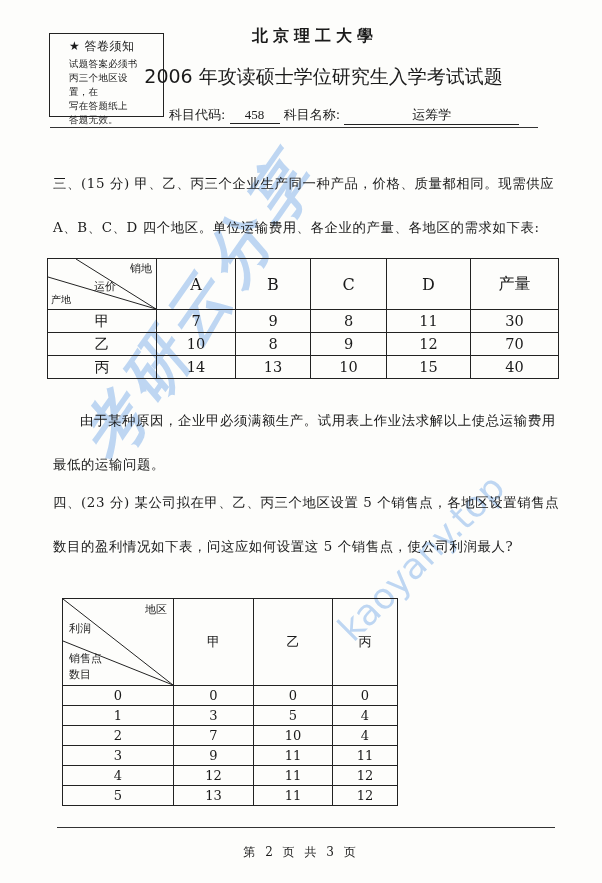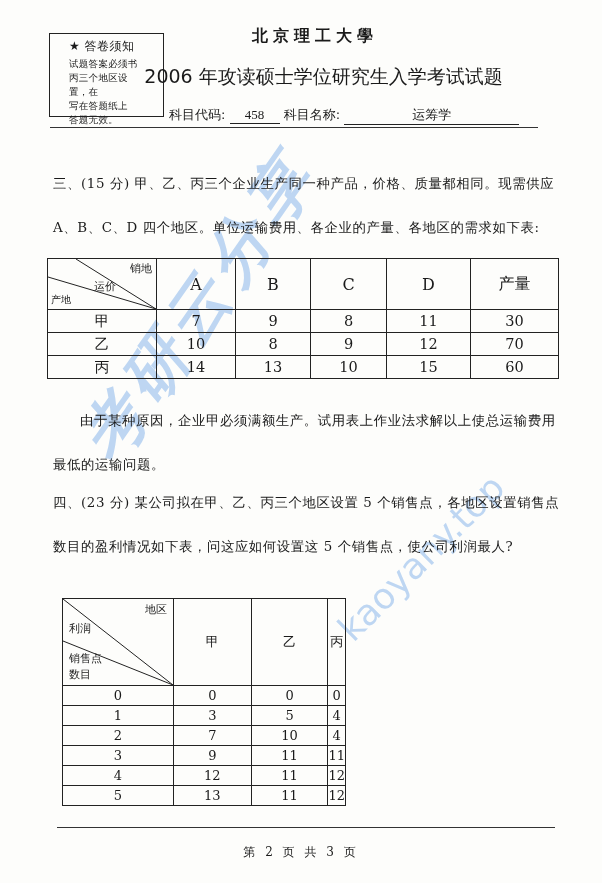--- a/index.html
+++ b/index.html
@@ -15,21 +15,21 @@
   .subj-line { left:156px; top:106px; font-size:13px; font-family:"DejaVu Sans","Liberation Sans",sans-serif; white-space:nowrap;margin-left:13px; }
   .subj-line .code { display:inline-block; width:50px; border-bottom:1px solid #222; text-align:center; font-family:"Liberation Serif",serif; }
   .subj-line .name { display:inline-block; width:175px; border-bottom:1px solid #222; text-align:center; }
   .hr-top { left:50px; top:127px; width:488px; height:0; border-top:1.5px solid #333; }
   .para { left:53px; width:510px; font-size:13.4px; line-height:44px; letter-spacing:0.6px; }
   table { border-collapse:collapse; position:absolute; }
   td { border:1px solid #222; text-align:center; padding:0; font-size:14px; }
   .t1 { left:47px; top:258px; width:512px; }
   .t1 td { height:22px; font-size:14.5px; }
   .t1 .hdr td { height:50px; font-size:16px; }
-  .t2 { left:62px; top:598px; width:284px;padding-left:16px; }
+  .t2 { left:62px; top:598px; width:336px;padding-left:16px; }
   .t2 td { height:19px; font-size:13px; }
   .t2 .hdr td { height:86px; font-size:13px; }
   .diag { position:relative; overflow:hidden; }
   .diag svg { position:absolute; left:0; top:0; }
   .diag span { position:absolute; font-size:11px; font-family:"DejaVu Sans","Liberation Sans",sans-serif; }
   .hr-bot { left:57px; top:827px; width:498px; height:0; border-top:1.5px solid #333; }
   .footer { left:0; width:602px; top:844px; text-align:center; font-size:12px; letter-spacing:3px; }
   .wm { color:#4a90e2; opacity:0.35; font-family:"DejaVu Sans","Liberation Sans",sans-serif; pointer-events:none; }
   .wm-cn { left:60px; top:430px; font-size:64px; transform:rotate(-55deg); transform-origin:left top; letter-spacing:8px; white-space:nowrap; font-weight:bold; font-style:italic; }
   .wm-url { left:330px; top:620px; font-size:36px; transform:rotate(-45deg); transform-origin:left top; white-space:nowrap; }
@@ -99,21 +99,21 @@
     <td>9</td>
     <td>12</td>
     <td>70</td>
   </tr>
   <tr>
     <td>丙</td>
     <td>14</td>
     <td>13</td>
     <td>10</td>
     <td>15</td>
-    <td>60</td>
+    <td>40</td>
   </tr>
 </tbody>
   </table>
 
 <div class="abs para" style="top:399px;text-indent:27px;">由于某种原因，企业甲必须满额生产。试用表上作业法求解以上使总运输费用最低的运输问题。</div>
 
 <div class="abs para" style="top:481px;">四、(23 分) 某公司拟在甲、乙、丙三个地区设置 5 个销售点，各地区设置销售点数目的盈利情况如下表，问这应如何设置这 5 个销售点，使公司利润最人?</div>
 
 <table class="t2">
   <tbody>

